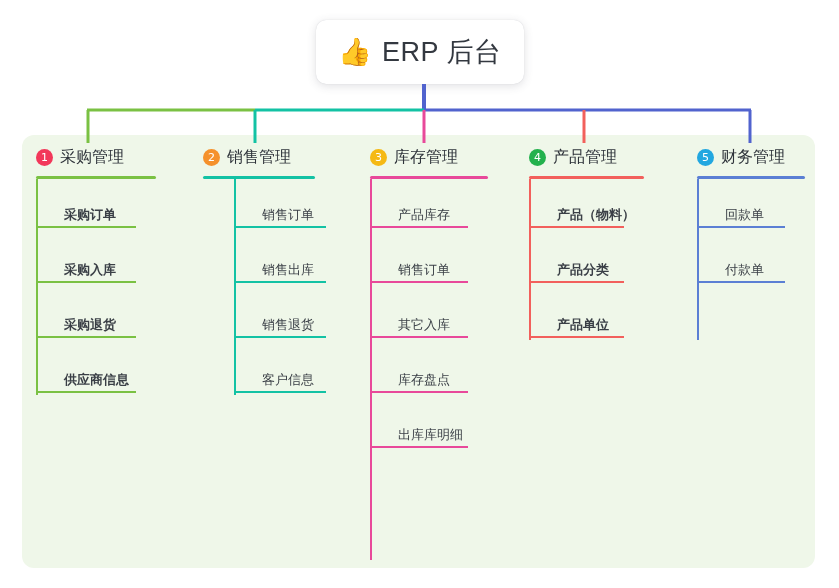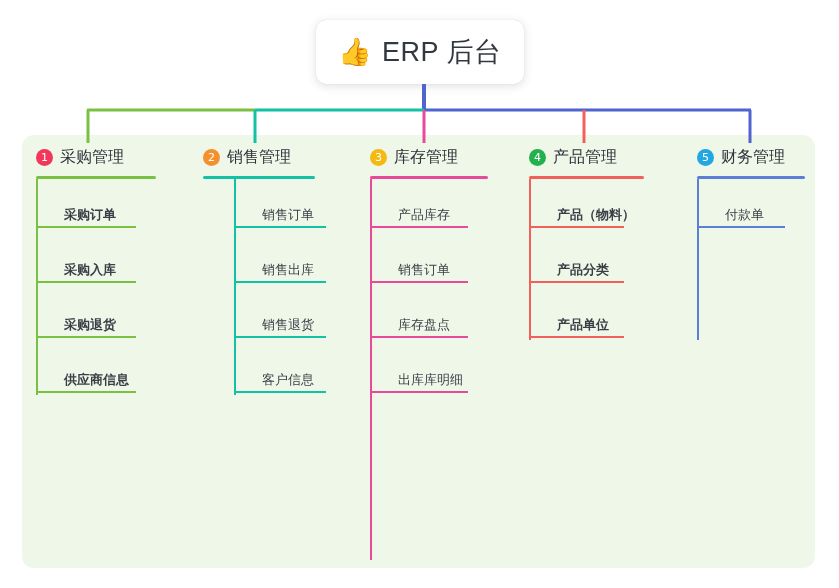--- a/index.html
+++ b/index.html
@@ -160,20 +160,24 @@
           <div class="spine" style="background: rgb(232, 73, 154); height: 381px;"></div>
           <div class="item">
             <span class="item-label">产品库存</span>
             <div class="item-rule" style="background: rgb(232, 73, 154); width: 96px;"></div>
           </div>
           <div class="item">
             <span class="item-label">销售订单</span>
             <div class="item-rule" style="background: rgb(232, 73, 154); width: 96px;"></div>
           </div>
           <div class="item">
+            <span class="item-label">其它入库</span>
+            <div class="item-rule" style="background: rgb(232, 73, 154); width: 96px;"></div>
+          </div>
+          <div class="item">
             <span class="item-label">库存盘点</span>
             <div class="item-rule" style="background: rgb(232, 73, 154); width: 96px;"></div>
           </div>
           <div class="item">
             <span class="item-label">出库库明细</span>
             <div class="item-rule" style="background: rgb(232, 73, 154); width: 96px;"></div>
           </div>
         </div>
       </div>
       <div class="col" style="left: 529px; width: 115px;">
@@ -200,20 +204,24 @@
       </div>
       <div class="col" style="left: 697px; width: 108px;">
         <div class="col-head">
           <span class="badge" style="background: rgb(34, 167, 224);">5</span>
           <span class="col-title">财务管理</span>
         </div>
         <div class="head-rule" style="background: rgb(91, 127, 212); width: 108px;"></div>
         <div class="items" style="height: 165px;">
           <div class="spine" style="background: rgb(91, 127, 212); height: 161px;"></div>
           <div class="item">
+            <span class="item-label">回款单</span>
+            <div class="item-rule" style="background: rgb(91, 127, 212); width: 86px;"></div>
+          </div>
+          <div class="item">
             <span class="item-label">付款单</span>
             <div class="item-rule" style="background: rgb(91, 127, 212); width: 86px;"></div>
           </div>
         </div>
       </div>
     </div>
 
 </div>
 
 </body></html>

